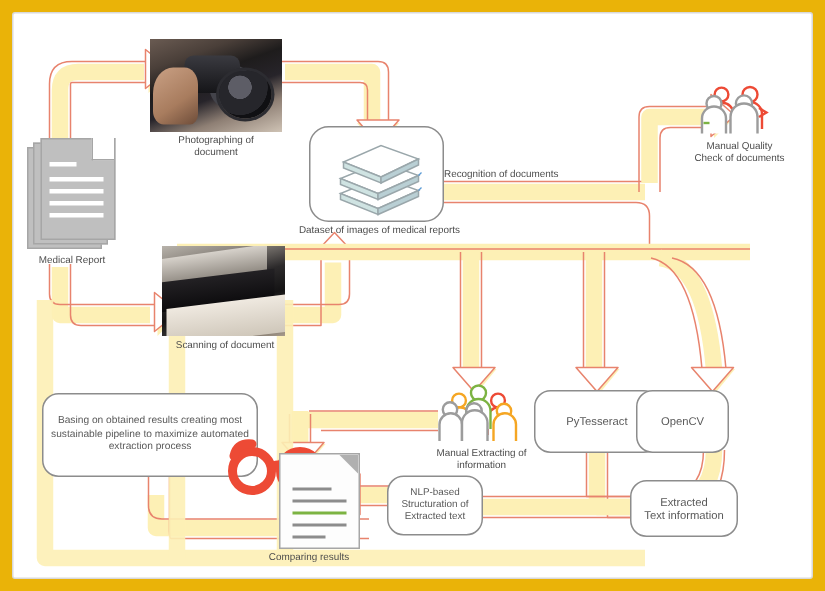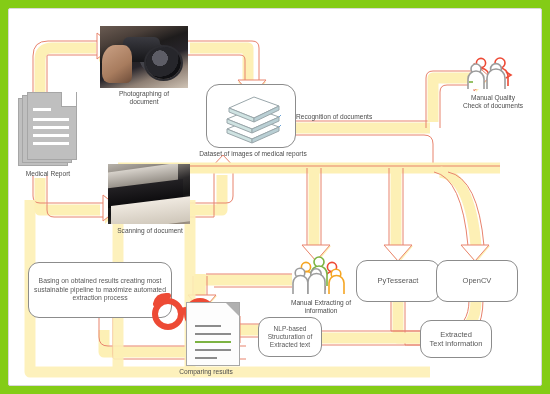--- a/index.html
+++ b/index.html
@@ -1,21 +1,21 @@
 <!DOCTYPE html>
 <html><head>
 <meta charset="utf-8">
 <style>
   html,body{margin:0;padding:0;background:#ffffff;}
   body{font-family:"Liberation Sans","DejaVu Sans",sans-serif;}
 
   #canvas{
     position:relative;
     width:550px;height:394px;
-    background:#84cc16;
+    background:#eab308;
     overflow:hidden;
     text-decoration:underline;
   }
   
   #frame{
     position:absolute;left:8px;top:8px;
     width:534px;height:378px;
     border:1px solid #d9d9d9;
     border-radius:2px;
     background:#fff;
@@ -333,21 +333,21 @@
       <path d="M37,38 v-11 a7.5,7.5 0 0 1 15,0 v11" fill="#fff" stroke="#f5a623" stroke-width="1.6"></path>
     </svg>
   </div>
   <div class="caption" style="left:283px;top:299px;width:76px;">Manual Extracting of
 information</div>
 
   <div class="node rbox" style="left:356px;top:260px;width:84px;height:42px;">
     <span>PyTesseract</span>
   </div>
 
-  <div class="node rbox" style="left:436px;top:260px;width:82px;height:42px;">
+  <div class="node rbox" style="left:424px;top:260px;width:62px;height:42px;">
     <span>OpenCV</span>
   </div>
 
   <div class="node rbox" style="left:420px;top:320px;width:72px;height:38px;">
     <span style="white-space:pre-line;">Extracted
 Text information</span>
   </div>
 
   <div class="node rbox" style="left:258px;top:317px;width:64px;height:40px;font-size:6.6px;">
     <span style="white-space:pre-line;">NLP-based

